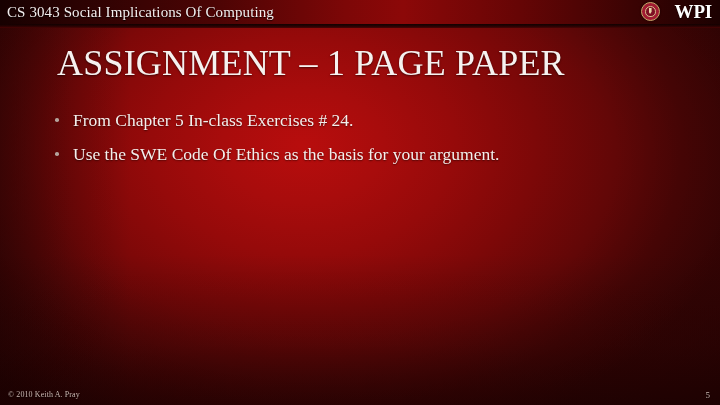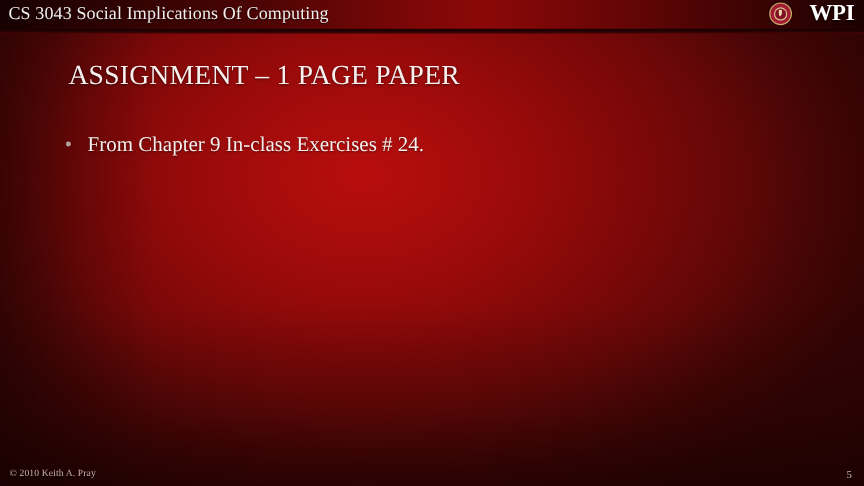--- a/index.html
+++ b/index.html
@@ -144,21 +144,21 @@
     letter-spacing: -0.2px;
     line-height: 19px;
     text-shadow: 0 1px 1px rgba(0,0,0,0.7);
   }
 
   
   .slide-title {
     position: absolute;
     left: 57px;
     top: 48px;
-    font-size: 23px;
+    font-size: 36px;
     line-height: 30px;
     color: #f6f1ef;
     letter-spacing: 0.2px;
     white-space: nowrap;
     text-shadow: 0 1px 2px rgba(0,0,0,0.55);
   }
 
   
   .bullets {
     position: absolute;
@@ -234,24 +234,30 @@
   </div>
 
   <div class="slide-title">ASSIGNMENT – 1 PAGE PAPER</div>
 
   <div class="bullets">
 
     <div class="bullet-row">
       <span class="bullet-mark">
         <span class="bullet-dot"></span>
       </span>
-      <span class="bullet-text">From Chapter 9 In-class Exercises # 24.</span>
+      <span class="bullet-text">From Chapter 5 In-class Exercises # 24.</span>
     </div>
 
 
+    <div class="bullet-row">
+      <span class="bullet-mark">
+        <span class="bullet-dot"></span>
+      </span>
+      <span class="bullet-text">Use the SWE Code Of Ethics as the basis for your argument.</span>
+    </div>
 
 
   </div>
 
   <div class="footer-copyright">© 2010 Keith A. Pray</div>
 
   <div class="footer-pagenum">5</div>
 
 </div>
 

